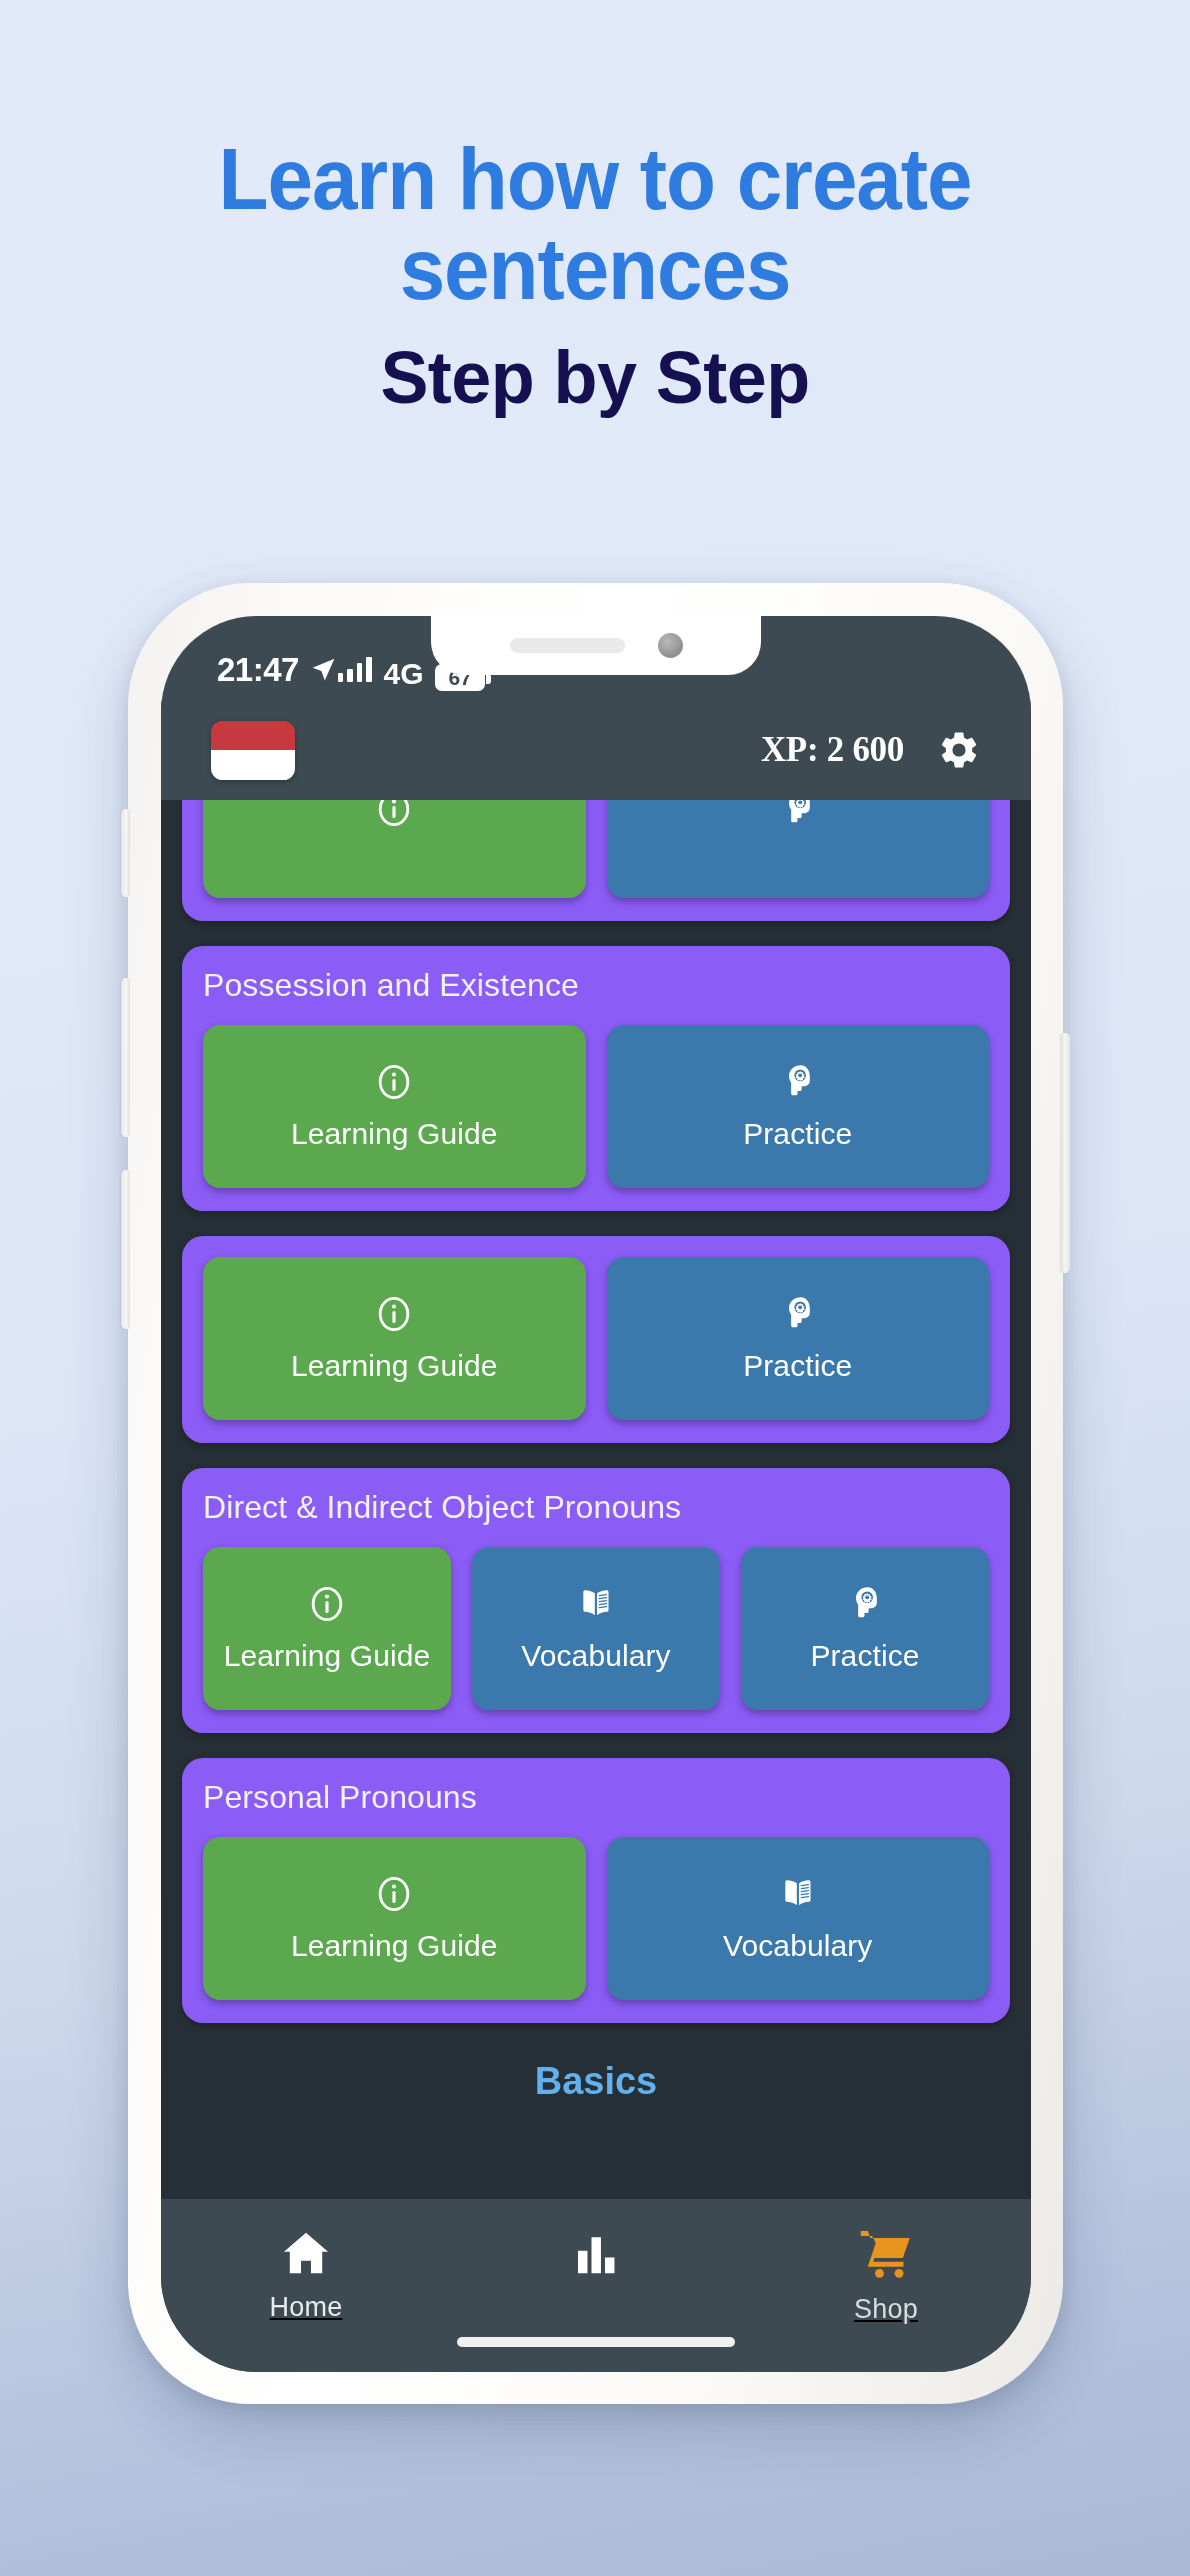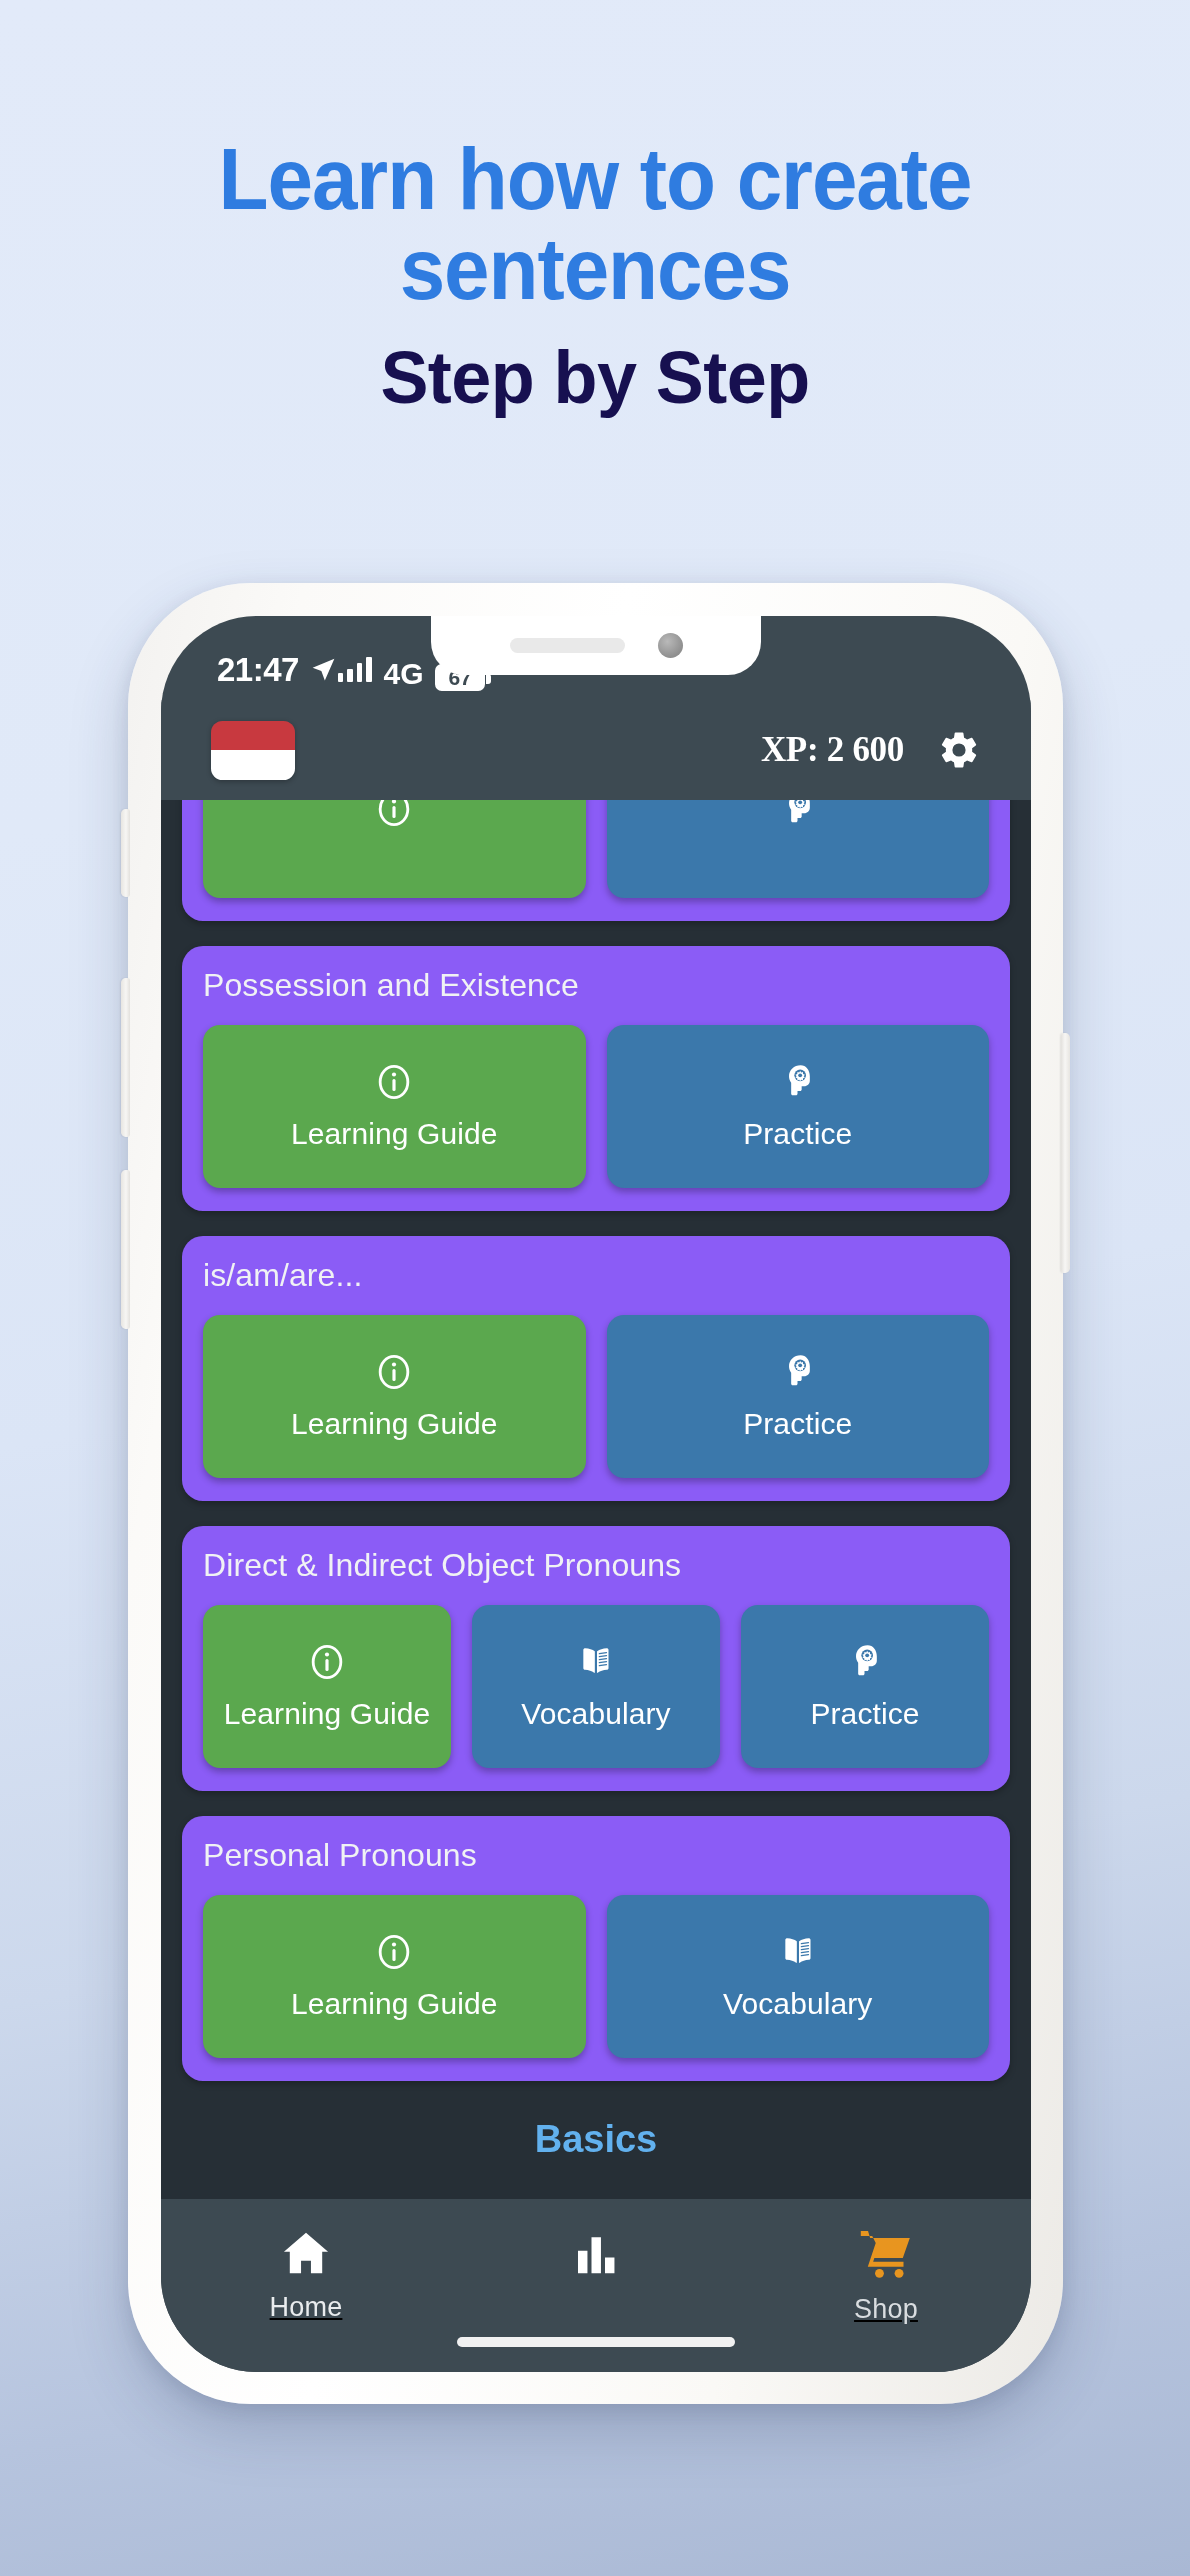--- a/index.html
+++ b/index.html
@@ -371,21 +371,20 @@
                     <path fill="#ffffff" d="M13.6 2.0c-4.0 0-7.0 2.9-7.0 6.6 0 1.5.5 2.8 1.3 3.9v6.6c0 .5.4.9.9.9h2.0c.5 0 .9-.4.9-.9v-1.7h1.6c.5 0 .9-.4.9-.9v-2.0h1.5c1.9 0 3.4-1.5 3.4-3.3V8.6c0-3.7-2.3-6.6-5.5-6.6z"></path>
                     <circle cx="13.3" cy="8.0" r="3.5" fill="#3b78ab"></circle>
                     <path fill="#ffffff" d="M13.3 5.3l.55 1.0 1.1-.3.1 1.15 1.1.45-.75.88.75.88-1.1.45-.1 1.15-1.1-.3-.55 1.0-.55-1.0-1.1.3-.1-1.15-1.1-.45.75-.88-.75-.88 1.1-.45.1-1.15 1.1.3z"></path>
                     <circle cx="13.3" cy="8.0" r="1.15" fill="#3b78ab"></circle>
                   </svg>
                   <span class="btn-label">Practice</span>
                 </div>
               </div>
             </div>
             <div class="topic-card">
-              <div class="topic-title">is/am/are...</div>
               <div class="btn-row">
                 <div class="topic-btn btn-green">
                   <svg class="btn-icon" viewBox="0 0 24 24">
                     <ellipse cx="12" cy="12" rx="8.3" ry="9.4" fill="none" stroke="#ffffff" stroke-width="1.7"></ellipse>
                     <circle cx="12" cy="7.5" r="1.25" fill="#ffffff"></circle>
                     <rect x="11.05" y="10.2" width="1.9" height="7.2" rx="0.9" fill="#ffffff"></rect>
                   </svg>
                   <span class="btn-label">Learning Guide</span>
                 </div>
                 <div class="topic-btn btn-blue">

